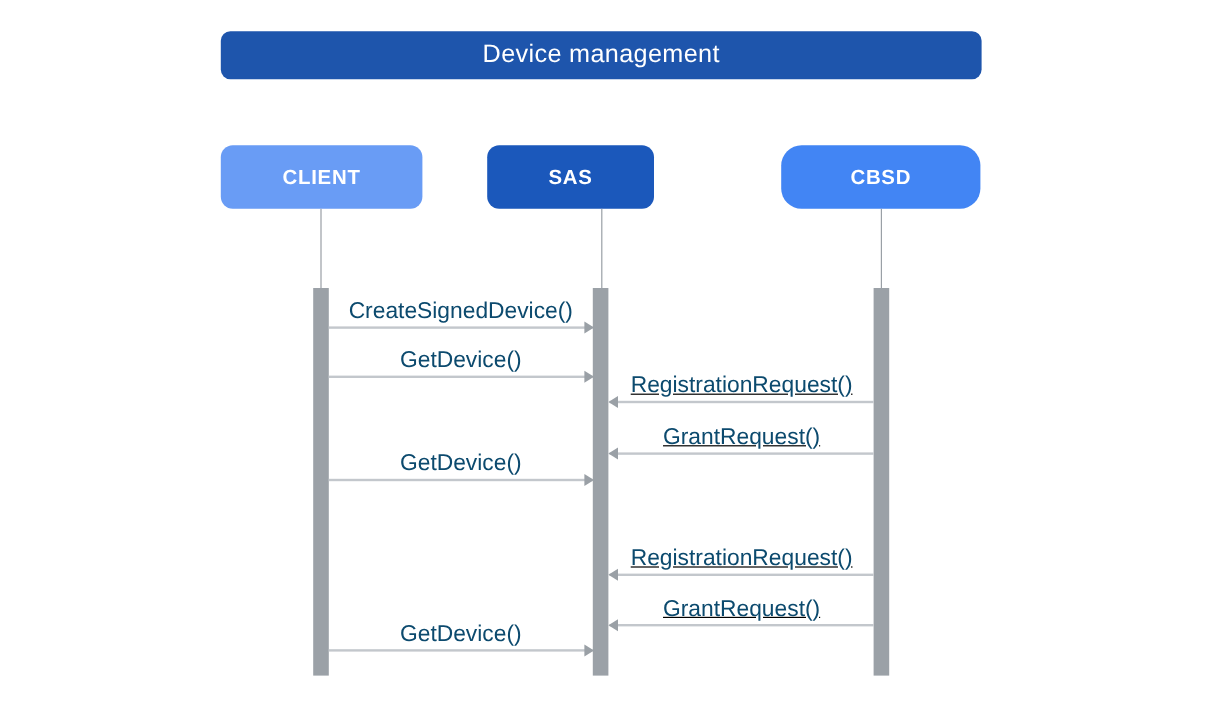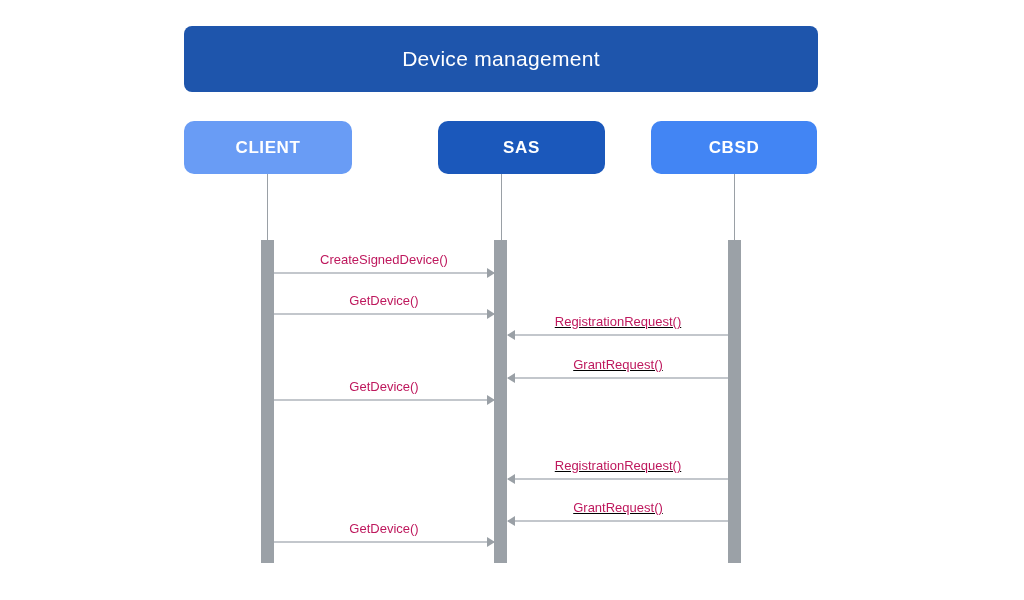--- a/index.html
+++ b/index.html
@@ -10,42 +10,42 @@
     position: relative;
     width: 1024px;
     height: 600px;
     background: #ffffff;
     overflow: hidden;
   }
 
   .title-banner {
     position: absolute;
     left: 184px; top: 26px;
-    width: 634px; height: 66px;
+    width: 634px; height: 40px;
     border-radius: 8px;
     display: flex; align-items: center; justify-content: center;
     color: #ffffff;
     font-size: 21px;
     font-weight: 500;
     letter-spacing: 0.3px;
   }
 
   .actor-box {
     position: absolute;
     top: 121px;
     height: 53px;
     border-radius: 10px;
     display: flex; align-items: center; justify-content: center;
     color: #ffffff;
     font-size: 17px;
     font-weight: 700;
     letter-spacing: 0.6px;
   }
   .actor-client { left: 184px; width: 168px; }
-  .actor-sas    { left: 438px; width: 167px; }
+  .actor-sas    { left: 406px; width: 139px; }
   .actor-cbsd   { left: 651px; width: 166px; }
 
   .lifeline {
     position: absolute;
     top: 174px;
     width: 1px;
     height: 66px;
     background: #9aa0a6;
   }
   .lifeline-client { left: 267px; }
@@ -65,22 +65,22 @@
 
   .msg {
     position: absolute;
     width: 220px;
   }
   .msg-ltr { left: 274px; }
   .msg-rtl { left: 508px; text-decoration: underline; }
 
   .msg-label {
     text-align: center;
-    font-size: 13px;
-    color: #be185d;
+    font-size: 19px;
+    color: #0c4a6e;
     height: 17px;
     line-height: 17px;
     margin-bottom: 4px;
     white-space: nowrap;
   }
 
   .msg-line {
     position: relative;
     height: 2px;
     background: #c3c7cc;
@@ -104,21 +104,21 @@
 </style>
 </head>
 <body>
 
 <div class="canvas">
 
   <div class="title-banner" style="background: rgb(30, 85, 172);">Device management</div>
 
   <div class="actor-box actor-client" style="background: rgb(105, 156, 245);">CLIENT</div>
   <div class="actor-box actor-sas" style="background: rgb(27, 88, 187);">SAS</div>
-  <div class="actor-box actor-cbsd" style="background: rgb(66, 133, 244);">CBSD</div>
+  <div class="actor-box actor-cbsd" style="background: rgb(66, 133, 244); border-radius: 17px;">CBSD</div>
 
   <div class="lifeline lifeline-client"></div>
   <div class="lifeline lifeline-sas"></div>
   <div class="lifeline lifeline-cbsd"></div>
 
   <div class="activation activation-client"></div>
   <div class="activation activation-sas"></div>
   <div class="activation activation-cbsd"></div>
 
   <div class="msg msg-ltr" style="top:251px;">

